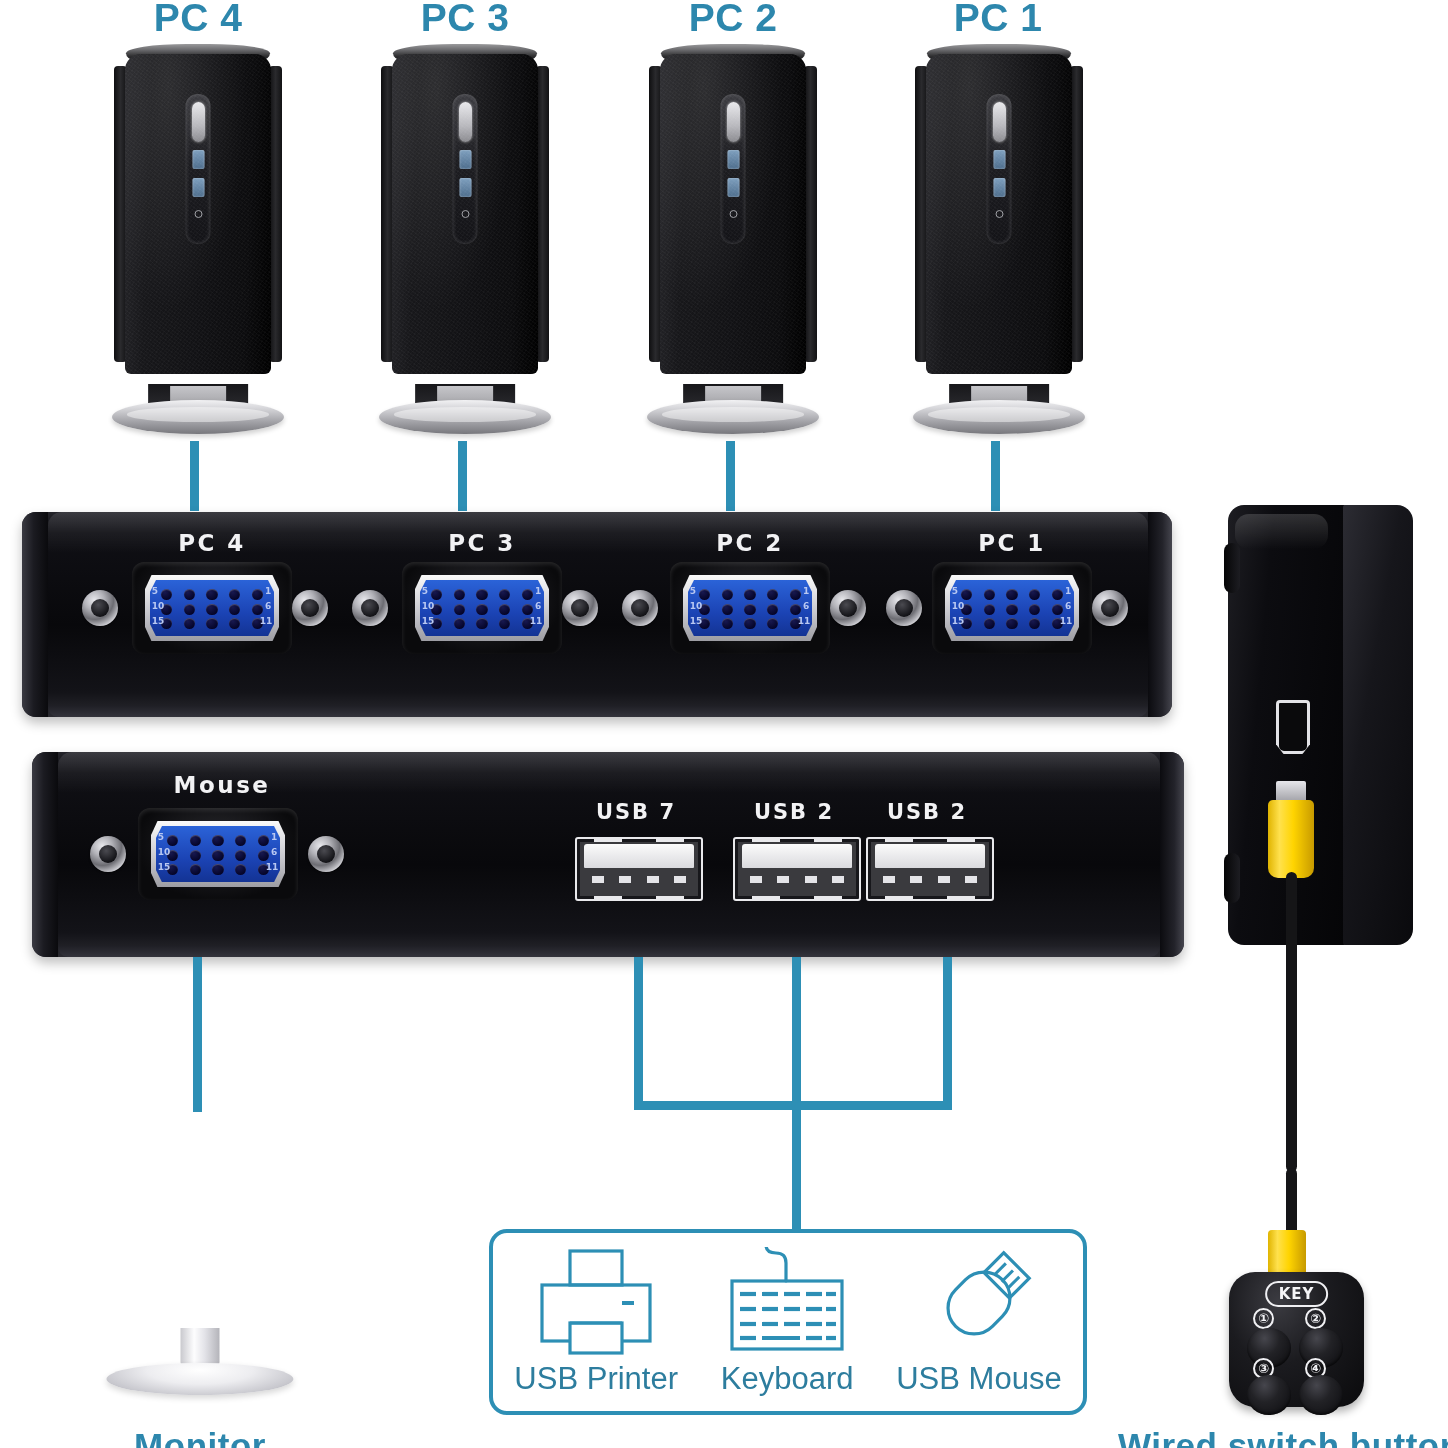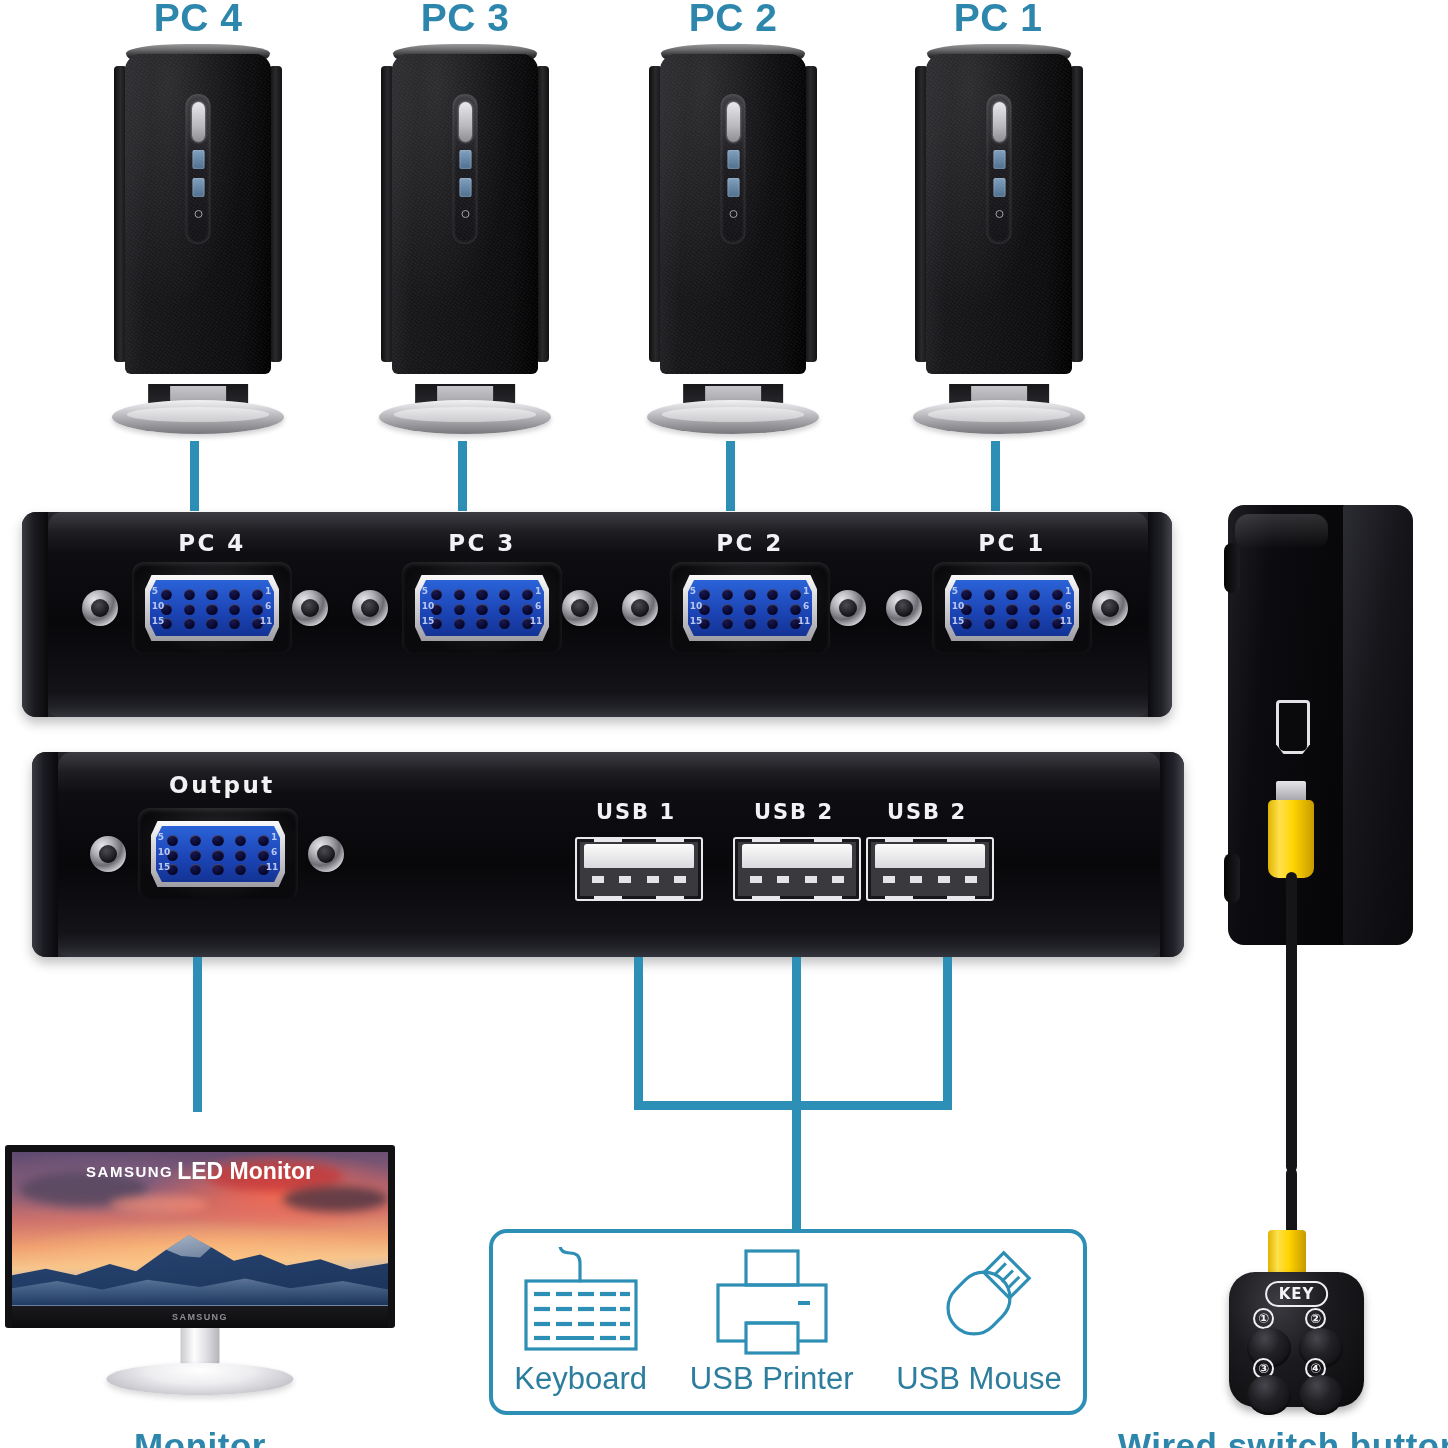--- a/index.html
+++ b/index.html
@@ -544,21 +544,21 @@
     </div>
     <div class="screw" style="left:1070px;top:78px;width:36px;height:36px;"></div>
   </div>
 
   <div class="kvm" style="left:32px;top:752px;width:1152px;height:205px;">
     <div class="bevel-l"></div>
     <div class="bevel-r"></div>
     <div class="gloss"></div>
     <div class="bottom-lip"></div>
 
-    <div class="kvm-label" style="left:100px;top:20px;width:180px;">Output</div>
+    <div class="kvm-label" style="left:100px;top:20px;width:180px;">Mouse</div>
     <div class="screw" style="left:58px;top:84px;width:36px;height:36px;"></div>
     <div class="vga-wrap" style="left:106px;top:56px;width:160px;height:92px;">
       <div class="vga-recess"></div>
       <div class="vga-shell">
         <div class="vga-face">
           <div class="pinrow" style="top:16%;">
               <i class="pin"></i>
               <i class="pin"></i>
               <i class="pin"></i>
               <i class="pin"></i>
@@ -582,21 +582,21 @@
           <div class="pinnum" style="left:2px;top:38%;">10</div>
           <div class="pinnum" style="left:2px;top:65%;">15</div>
           <div class="pinnum" style="right:3px;top:11%;">1</div>
           <div class="pinnum" style="right:3px;top:38%;">6</div>
           <div class="pinnum" style="right:2px;top:65%;">11</div>
         </div>
       </div>
     </div>
     <div class="screw" style="left:276px;top:84px;width:36px;height:36px;"></div>
 
-    <div class="kvm-label" style="left:524px;top:48px;width:160px;font-size:21px;letter-spacing:2px;">USB 1</div>
+    <div class="kvm-label" style="left:524px;top:48px;width:160px;font-size:21px;letter-spacing:2px;">USB 7</div>
     <div class="usb" style="left:543px;top:85px;width:128px;height:64px;">
       <div class="cav"></div>
       <div class="tongue"></div>
       <div class="cont">
           <i></i>
           <i></i>
           <i></i>
           <i></i>
         </div>
       <div class="tabt" style="left:14%;width:22%;"></div>
@@ -667,46 +667,41 @@
     <div class="rbtn" style="left:18px;top:56px;"></div>
     <div class="rbtn" style="left:70px;top:56px;"></div>
     <div class="rnum" style="left:24px;top:86px;">③</div>
     <div class="rnum" style="left:76px;top:86px;">④</div>
     <div class="rbtn" style="left:18px;top:103px;"></div>
     <div class="rbtn" style="left:70px;top:103px;"></div>
   </div>
   <div class="teal-label bottom-title" style="left:1118px;top:1398px;width:330px;">Wired switch button</div>
 
   <div class="monitor" style="left:5px;top:1145px;width:390px;height:250px;">
-    <div class="mon-frame">
-      <div class="mon-screen">
-        <div class="sky"></div>
-        <div class="cloud" style="left:2%;top:13%;width:34%;height:22%;background:rgba(84,70,92,.80);"></div>
-        <div class="cloud" style="left:52%;top:6%;width:36%;height:20%;background:rgba(196,52,54,.72);"></div>
-        <div class="cloud" style="left:72%;top:22%;width:28%;height:17%;background:rgba(58,46,62,.72);"></div>
-        <div class="cloud" style="left:26%;top:28%;width:26%;height:12%;background:rgba(255,150,120,.55);"></div>
-        <div class="mtn"></div>
-        <div class="mtn-snow"></div>
-        <div class="mtn-snow2"></div>
-        <div class="mon-osd">
-          <span class="brand">SAMSUNG</span><span class="mtxt">LED Monitor</span>
-        </div>
-      </div>
-      <div class="mon-chin">
-        <span>SAMSUNG</span>
-      </div>
-    </div>
     <div class="mon-neck"></div>
     <div class="mon-base"></div>
   </div>
   <div class="teal-label bottom-title" style="left:60px;top:1398px;width:280px;">Monitor</div>
 
   <div class="periph" style="left:489px;top:1229px;width:598px;height:186px;">
     <div class="periph-row">
 
+
+      <div class="periph-item">
+        <div class="icon-holder">
+          <svg width="120" height="112" viewBox="0 0 120 112">
+            <rect x="34" y="4" width="52" height="34" fill="none" stroke="#2d8fb5" stroke-width="3.2"></rect>
+            <rect x="6" y="38" width="108" height="56" fill="none" stroke="#2d8fb5" stroke-width="3.2"></rect>
+            <line x1="86" y1="56" x2="98" y2="56" stroke="#2d8fb5" stroke-width="4"></line>
+            <rect x="34" y="76" width="52" height="30" fill="#fff" stroke="#2d8fb5" stroke-width="3.2"></rect>
+            <line x1="34" y1="76" x2="86" y2="76" stroke="#2d8fb5" stroke-width="3.2"></line>
+          </svg>
+        </div>
+        <div class="cap">USB Printer</div>
+      </div>
 
       <div class="periph-item">
         <div class="icon-holder">
           <svg width="122" height="112" viewBox="0 0 122 112">
             <path d="M60 34 L60 16 Q60 6 50 6 Q40 6 40 -2" fill="none" stroke="#2d8fb5" stroke-width="3.2" stroke-linecap="round"></path>
             <rect x="6" y="34" width="110" height="68" fill="none" stroke="#2d8fb5" stroke-width="3.2"></rect>
             <g stroke="#2d8fb5" stroke-width="4.2" stroke-linecap="butt">
               <line x1="14" y1="47" x2="30" y2="47"></line>
                 <line x1="36" y1="47" x2="52" y2="47"></line>
               <line x1="58" y1="47" x2="74" y2="47"></line>
@@ -727,33 +722,20 @@
               <line x1="80" y1="91" x2="96" y2="91"></line>
                 <line x1="100" y1="91" x2="110" y2="91"></line>
             </g>
           </svg>
         </div>
         <div class="cap">Keyboard</div>
       </div>
 
       <div class="periph-item">
         <div class="icon-holder">
-          <svg width="120" height="112" viewBox="0 0 120 112">
-            <rect x="34" y="4" width="52" height="34" fill="none" stroke="#2d8fb5" stroke-width="3.2"></rect>
-            <rect x="6" y="38" width="108" height="56" fill="none" stroke="#2d8fb5" stroke-width="3.2"></rect>
-            <line x1="86" y1="56" x2="98" y2="56" stroke="#2d8fb5" stroke-width="4"></line>
-            <rect x="34" y="76" width="52" height="30" fill="#fff" stroke="#2d8fb5" stroke-width="3.2"></rect>
-            <line x1="34" y1="76" x2="86" y2="76" stroke="#2d8fb5" stroke-width="3.2"></line>
-          </svg>
-        </div>
-        <div class="cap">USB Printer</div>
-      </div>
-
-      <div class="periph-item">
-        <div class="icon-holder">
           <svg width="118" height="112" viewBox="0 0 118 112">
             <g transform="rotate(-45 59 56)">
               <rect x="26" y="30" width="66" height="52" rx="26" fill="none" stroke="#2d8fb5" stroke-width="3.2"></rect>
               <rect x="84" y="38" width="28" height="36" fill="none" stroke="#2d8fb5" stroke-width="3.2"></rect>
               <line x1="90" y1="47" x2="106" y2="47" stroke="#2d8fb5" stroke-width="3"></line>
               <line x1="90" y1="57" x2="106" y2="57" stroke="#2d8fb5" stroke-width="3"></line>
               <line x1="90" y1="66" x2="106" y2="66" stroke="#2d8fb5" stroke-width="3"></line>
             </g>
           </svg>
         </div>

